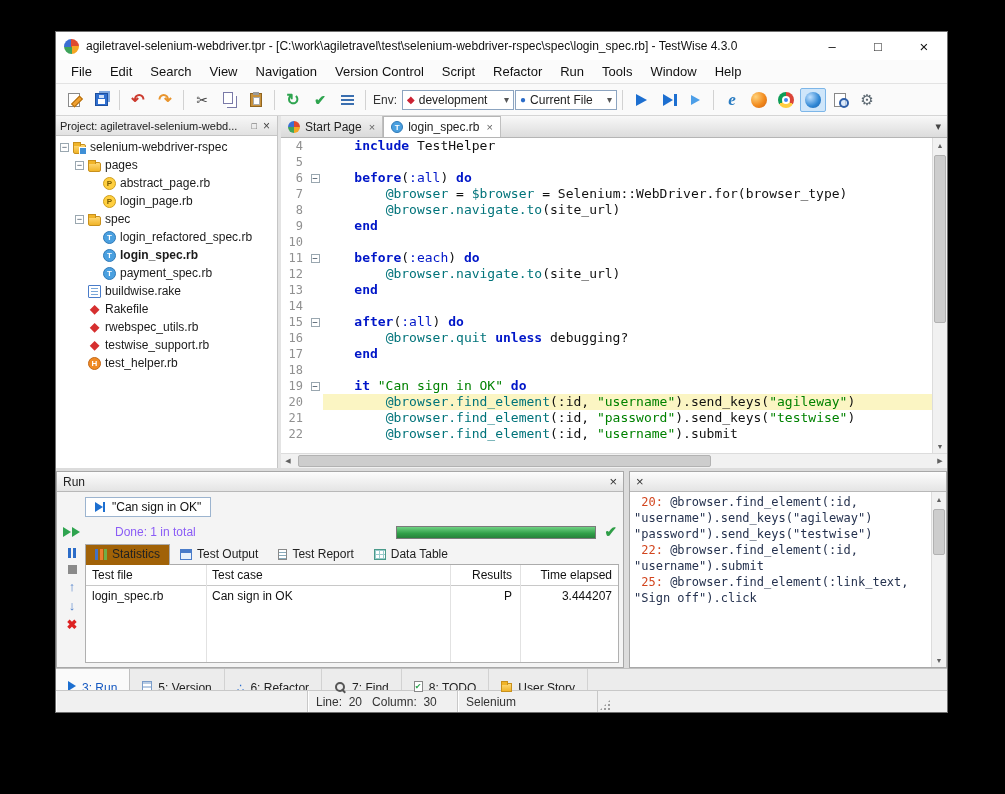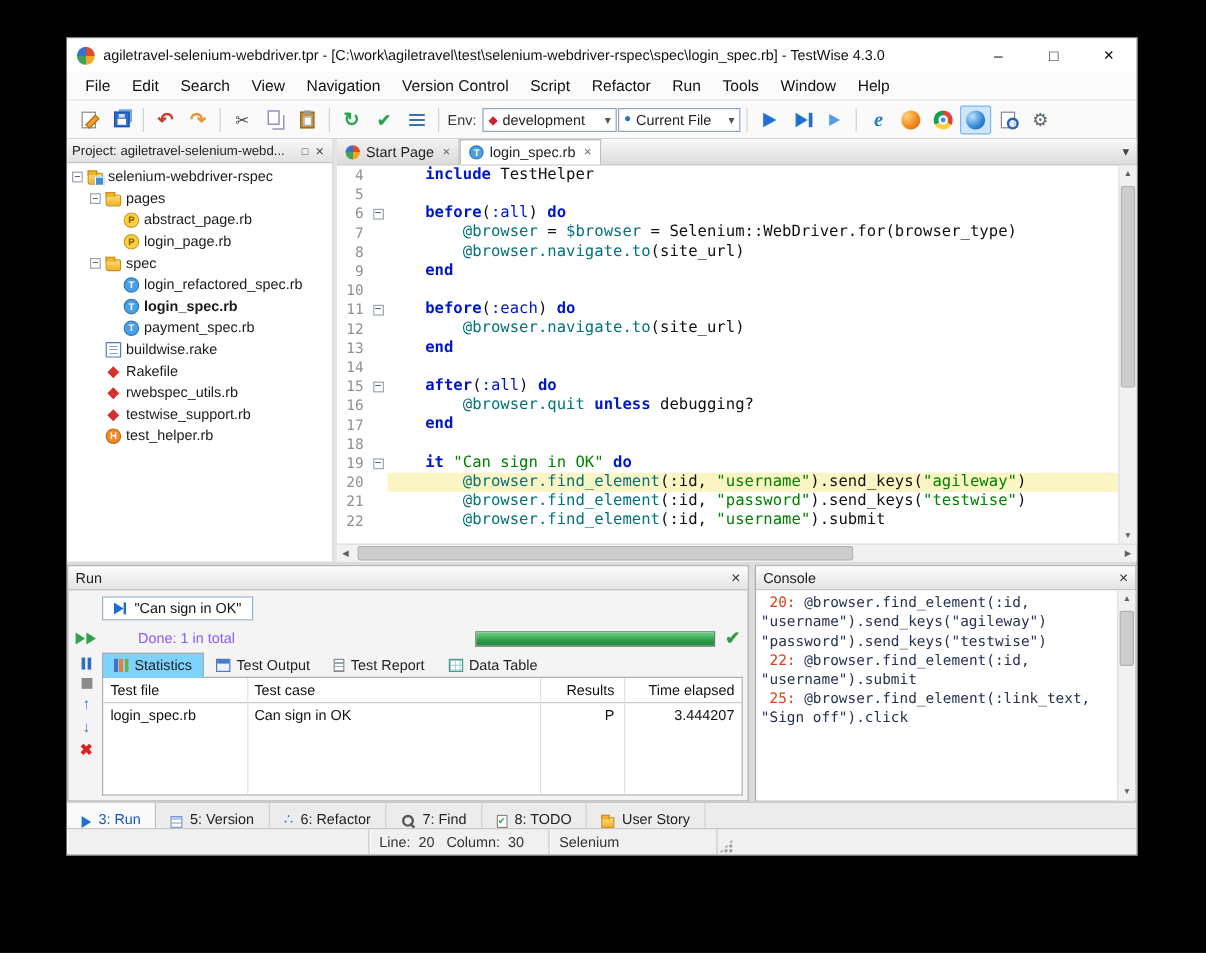--- a/index.html
+++ b/index.html
@@ -149,21 +149,21 @@
   .run-lower { flex:1; min-height:0; display:flex; }
   .run-strip { width:26px; flex:none; display:flex; flex-direction:column; align-items:center; gap:7px; padding-top:4px; }
   .strip-pause { display:flex; gap:2px; }
   .strip-pause i { width:3px; height:10px; background:#2b6cc8; }
   .strip-stop { width:9px; height:9px; background:#8a8a8a; }
   .strip-up, .strip-down { color:#4a7cc9; font-size:13px; line-height:12px; }
   .strip-x { color:#d22; font-weight:bold; font-size:13px; line-height:12px; }
   .run-main { flex:1; min-width:0; display:flex; flex-direction:column; }
   .rtabs { height:21px; flex:none; display:flex; align-items:flex-end; border-bottom:1px solid #ababab; }
   .rtab { display:flex; align-items:center; gap:5px; padding:2px 9px 3px; font-size:12px; color:#222; border:1px solid transparent; border-bottom:none; }
-  .rtab.active { background:#7dd3fc; border-color:#ababab; margin-bottom:-1px; padding-bottom:4px; }
+  .rtab.active { background:#a16207; border-color:#ababab; margin-bottom:-1px; padding-bottom:4px; }
   .rtab-icon { width:12px; height:11px; flex:none; }
   .rtab-icon.stats { background:linear-gradient(to right,#4472c4 0 3px,transparent 3px 4.5px,#ed7d31 4.5px 7.5px,transparent 7.5px 9px,#70ad47 9px 12px); }
   .rtab-icon.output { border:1px solid #4a7cc9; background:#eaf2fb; position:relative; }
   .rtab-icon.output::before { content:''; position:absolute; top:0; left:0; right:0; height:3px; background:#4a7cc9; }
   .rtab-icon.report { border:1px solid #888; width:9px; background:#fff repeating-linear-gradient(to bottom,transparent 0 2px,#8ab 2px 3px); }
   .rtab-icon.datatable { border:1px solid #4a9a8a; background-color:#fff; background-image:linear-gradient(#9cc 1px,transparent 1px),linear-gradient(90deg,#9cc 1px,transparent 1px); background-size:4px 4px; }
   .run-table { flex:1; min-height:0; background:#fff; border:1px solid #b0b0b0; border-top:none; position:relative; overflow:hidden; }
   .thead { display:flex; border-bottom:1px solid #c8c8c8; }
   .tr { display:flex; }
   .th, .td { padding:3px 6px; font-size:12px; color:#111; white-space:nowrap; overflow:hidden; }
@@ -175,21 +175,21 @@
   .console-body { flex:1; min-height:0; position:relative; background:#fff; }
   .con-lines { position:absolute; left:4px; top:2px; right:16px; bottom:0; overflow:hidden; }
   .con-line { font-family:"DejaVu Sans Mono",monospace; font-size:12px; line-height:16px; white-space:pre; }
   .con-num { color:#d2451e; }
   .con-text { color:#25324f; }
   .con-scroll { position:absolute; right:0; top:0; bottom:0; width:15px; background:#f1f1f1; border-left:1px solid #dcdcdc; }
   .con-thumb { position:absolute; left:1px; right:1px; top:17px; height:46px; background:#cdcdcd; border:1px solid #b2b2b2; border-radius:2px; }
 
   
   .bottom-tabs { height:22px; flex:none; background:#ececec; border-top:1px solid #c0c0c0; display:flex; align-items:stretch; }
-  .btab { display:flex; align-items:flex-end; gap:6px; padding:0 12px; font-size:12px; color:#222; border-right:1px solid #d2d2d2; }
+  .btab { display:flex; align-items:flex-start; gap:6px; padding:12px 12px; font-size:12px; color:#222; border-right:1px solid #d2d2d2; }
   .btab.active { background:#fafafa; color:#1558c0; border-right:1px solid #c0c0c0; }
   .btab-icon { flex:none; }
   .btab-icon.run-tab { width:0; height:0; border-left:8px solid #1d6fd0; border-top:5px solid transparent; border-bottom:5px solid transparent; }
   .btab-icon.version { width:10px; height:10px; border:1px solid #7a9cc9; background:repeating-linear-gradient(#b9cce4 0 2px,#fff 2px 4px); }
   .btab-icon.refactor::before { content:'\2234'; color:#2a6fd0; font-size:12px; }
   .btab-icon.find { width:12px; height:12px; position:relative; }
   .btab-icon.find::before { content:''; position:absolute; left:1px; top:1px; width:6px; height:6px; border:2px solid #555; border-radius:50%; }
   .btab-icon.find::after { content:''; position:absolute; right:0; bottom:1px; width:5px; height:2px; background:#555; transform:rotate(45deg); }
   .btab-icon.todo { width:9px; height:11px; border:1px solid #888; background:#fff; position:relative; }
   .btab-icon.todo::before { content:'\2714'; color:#2ea44f; font-size:8px; position:absolute; left:0px; top:0px; }
@@ -618,21 +618,20 @@
                 <span class="vline v2"></span>
                 <span class="vline v3"></span>
               </div>
             </div>
           </div>
         </div>
       </div>
 
       <div class="panel console-panel">
         <div class="panel-header">
-          <span class="panel-title">Console</span>
           <span class="panel-close">×</span>
         </div>
         <div class="console-body">
           <div class="con-lines">
               <div class="con-line"><span class="con-num"> 20:</span><span class="con-text"> @browser.find_element(:id,</span></div>
               <div class="con-line"><span class="con-num"></span><span class="con-text">"username").send_keys("agileway")</span></div>
               <div class="con-line"><span class="con-num"></span><span class="con-text">"password").send_keys("testwise")</span></div>
               <div class="con-line"><span class="con-num"> 22:</span><span class="con-text"> @browser.find_element(:id,</span></div>
               <div class="con-line"><span class="con-num"></span><span class="con-text">"username").submit</span></div>
               <div class="con-line"><span class="con-num"> 25:</span><span class="con-text"> @browser.find_element(:link_text,</span></div>

